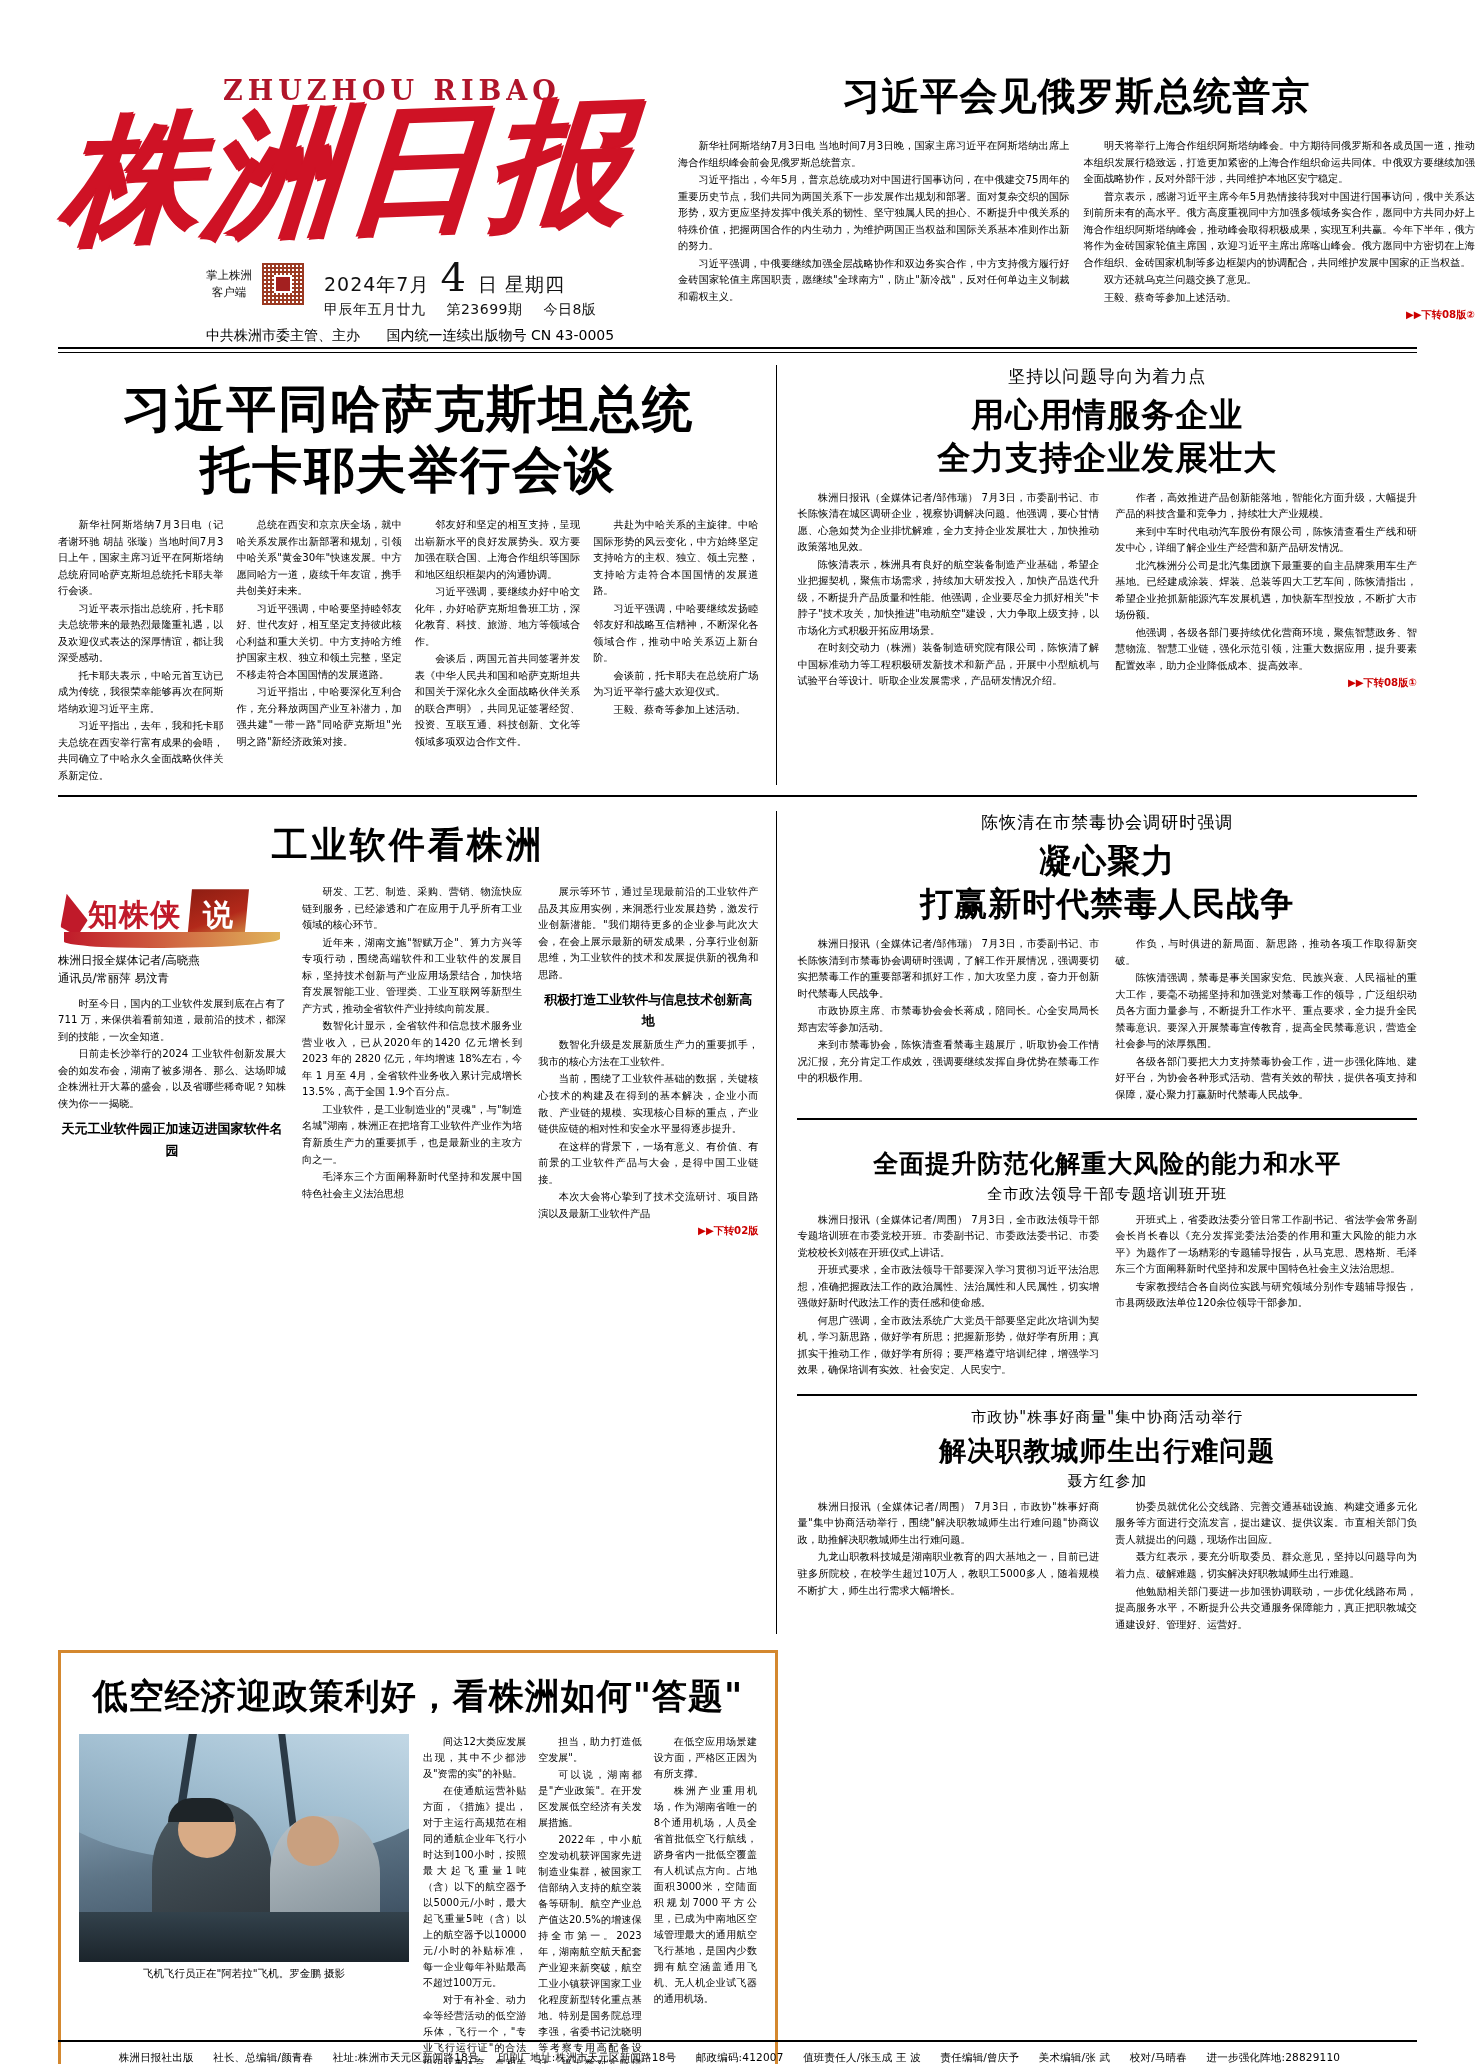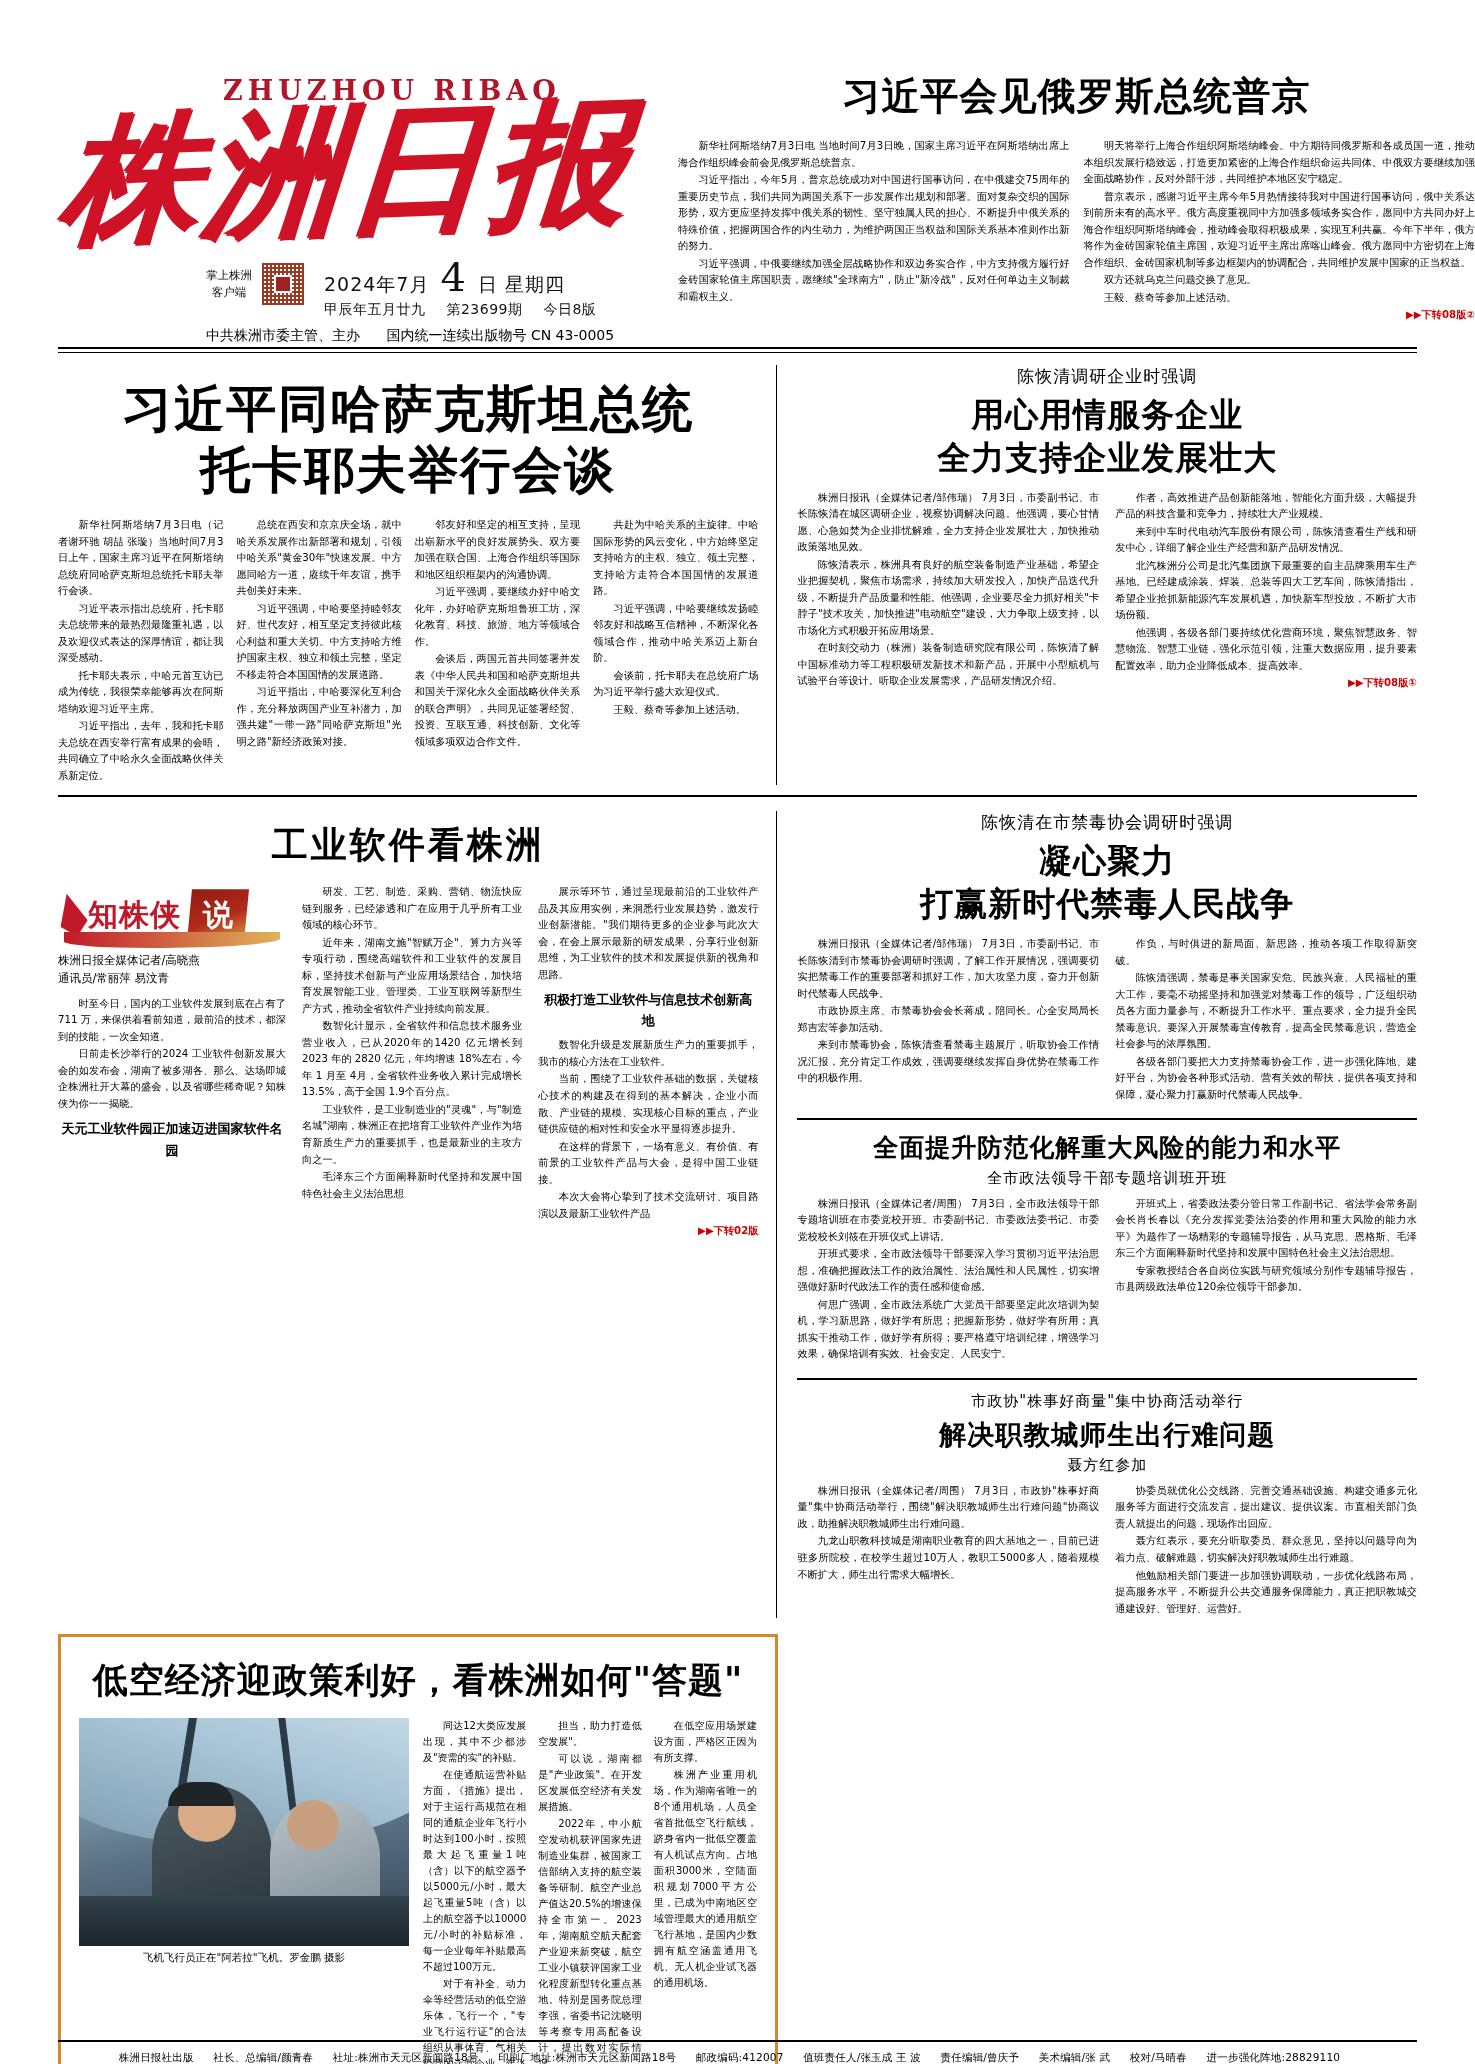--- a/index.html
+++ b/index.html
@@ -288,21 +288,21 @@
         <div class="col">
           <p>共赴为中哈关系的主旋律。中哈国际形势的风云变化，中方始终坚定支持哈方的主权、独立、领土完整，支持哈方走符合本国国情的发展道路。</p>
           <p>习近平强调，中哈要继续发扬睦邻友好和战略互信精神，不断深化各领域合作，推动中哈关系迈上新台阶。</p>
           <p>会谈前，托卡耶夫在总统府广场为习近平举行盛大欢迎仪式。</p>
           <p>王毅、蔡奇等参加上述活动。</p>
         </div>
       </div>
     </div>
 
     <div class="b2-right">
-      <div class="kicker">陈恢清调研企业时强调</div>
+      <div class="kicker">坚持以问题导向为着力点</div>
       <div class="head2">
         <div>用心用情服务企业</div>
         <div>全力支持企业发展壮大</div>
       </div>
       <div class="cols2">
         <div class="col">
           <p>株洲日报讯（全媒体记者/邹伟瑞） 7月3日，市委副书记、市长陈恢清在城区调研企业，视察协调解决问题。他强调，要心甘情愿、心急如焚为企业排忧解难，全力支持企业发展壮大，加快推动政策落地见效。</p>
           <p>陈恢清表示，株洲具有良好的航空装备制造产业基础，希望企业把握契机，聚焦市场需求，持续加大研发投入，加快产品迭代升级，不断提升产品质量和性能。他强调，企业要尽全力抓好相关"卡脖子"技术攻关，加快推进"电动航空"建设，大力争取上级支持，以市场化方式积极开拓应用场景。</p>
           <p>在时刻交动力（株洲）装备制造研究院有限公司，陈恢清了解中国标准动力等工程积极研发新技术和新产品，开展中小型航机与试验平台等设计。听取企业发展需求，产品研发情况介绍。</p>
         </div>
@@ -373,21 +373,21 @@
         </div>
         <div class="col">
           <p>作负，与时俱进的新局面、新思路，推动各项工作取得新突破。</p>
           <p>陈恢清强调，禁毒是事关国家安危、民族兴衰、人民福祉的重大工作，要毫不动摇坚持和加强党对禁毒工作的领导，广泛组织动员各方面力量参与，不断提升工作水平、重点要求，全力提升全民禁毒意识。要深入开展禁毒宣传教育，提高全民禁毒意识，营造全社会参与的浓厚氛围。</p>
           <p>各级各部门要把大力支持禁毒协会工作，进一步强化阵地、建好平台，为协会各种形式活动、营有关效的帮扶，提供各项支持和保障，凝心聚力打赢新时代禁毒人民战争。</p>
         </div>
       </div>
 
       <hr class="rule" style="margin-top:14px">
 
-      <div style="padding-top:12px">
+      <div style="padding-top:28px">
         <div class="head2" style="font-size:25px;margin-bottom:2px">全面提升防范化解重大风险的能力和水平</div>
         <div class="subhead" style="margin-bottom:8px">全市政法领导干部专题培训班开班</div>
         <div class="cols2">
           <div class="col">
             <p>株洲日报讯（全媒体记者/周围） 7月3日，全市政法领导干部专题培训班在市委党校开班。市委副书记、市委政法委书记、市委党校校长刘筱在开班仪式上讲话。</p>
             <p>开班式要求，全市政法领导干部要深入学习贯彻习近平法治思想，准确把握政法工作的政治属性、法治属性和人民属性，切实增强做好新时代政法工作的责任感和使命感。</p>
             <p>何思广强调，全市政法系统广大党员干部要坚定此次培训为契机，学习新思路，做好学有所思；把握新形势，做好学有所用；真抓实干推动工作，做好学有所得；要严格遵守培训纪律，增强学习效果，确保培训有实效、社会安定、人民安宁。</p>
           </div>
           <div class="col">
             <p>开班式上，省委政法委分管日常工作副书记、省法学会常务副会长肖长春以《充分发挥党委法治委的作用和重大风险的能力水平》为题作了一场精彩的专题辅导报告，从马克思、恩格斯、毛泽东三个方面阐释新时代坚持和发展中国特色社会主义法治思想。</p>

